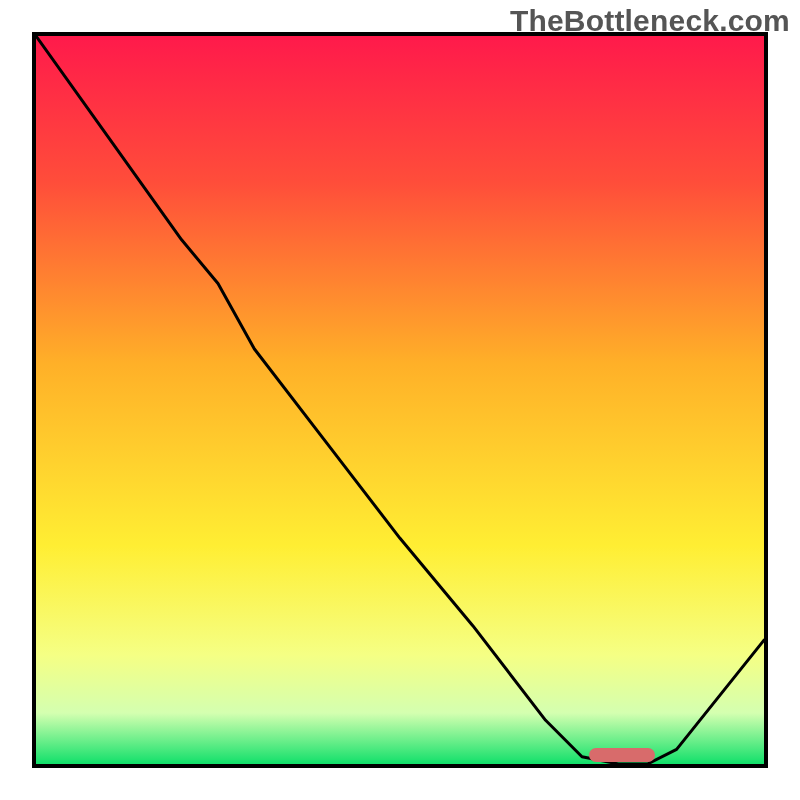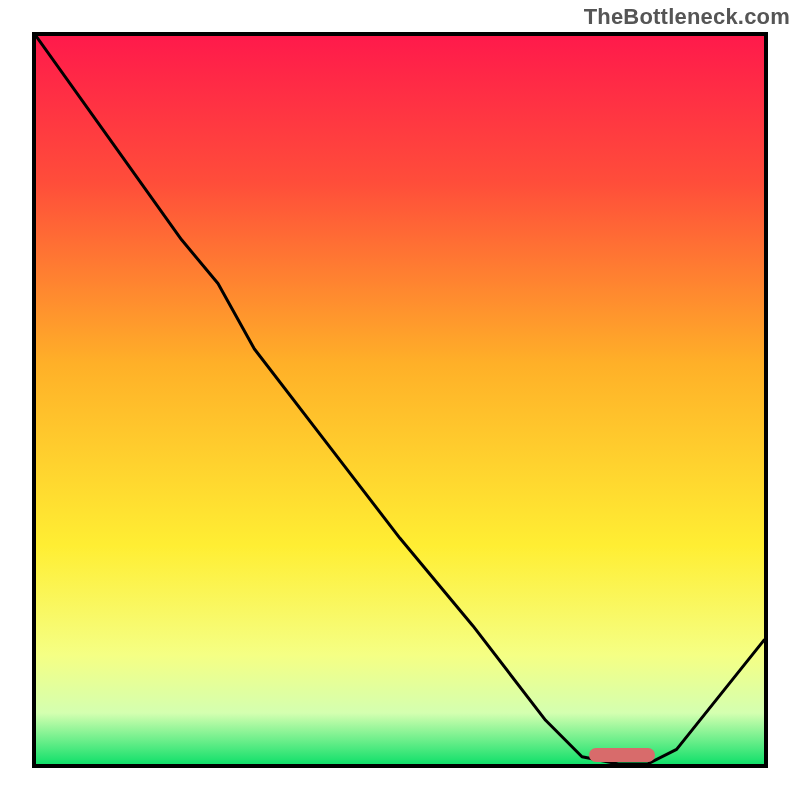--- a/index.html
+++ b/index.html
@@ -14,21 +14,21 @@
   .frame {
     position: relative;
     width: 800px;
     height: 800px;
     box-sizing: border-box;
   }
   .watermark {
     position: absolute;
     top: 4px;
     right: 10px;
-    font-size: 22px;
+    font-size: 30px;
     font-weight: 600;
     color: #555;
     letter-spacing: 0.2px;
     user-select: none;
   }
   .plot {
     position: absolute;
     left: 32px;
     top: 32px;
     width: 736px;

